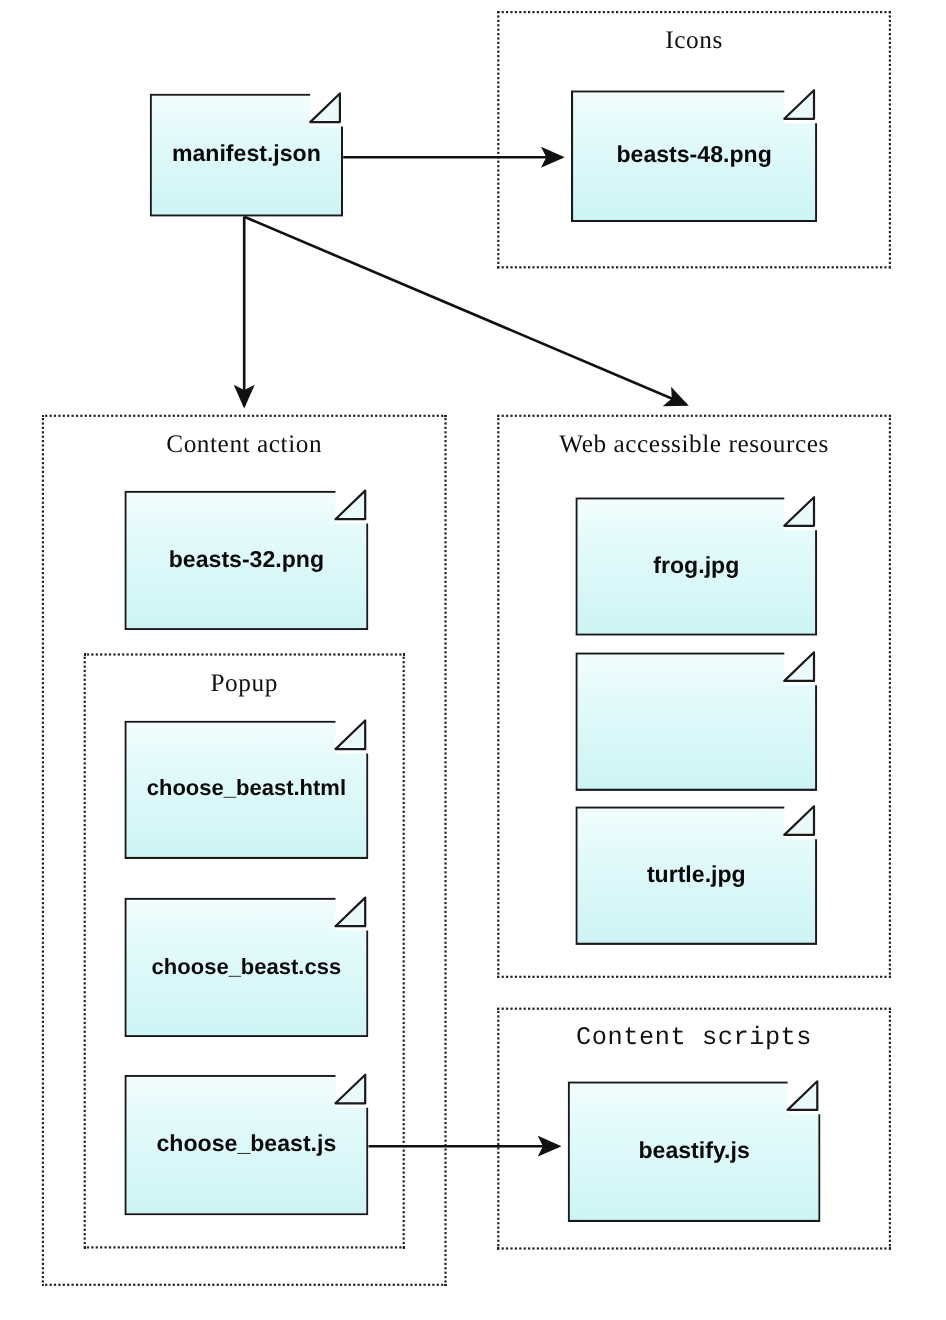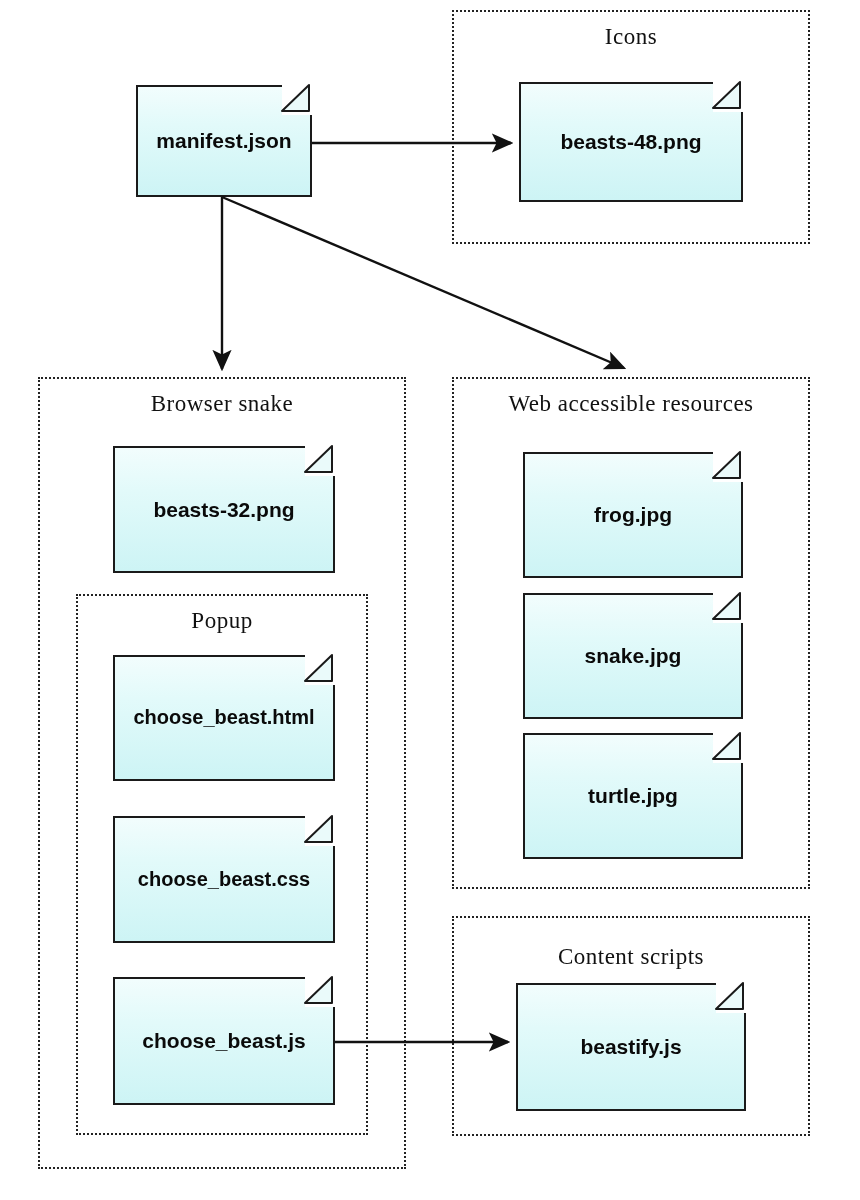--- a/index.html
+++ b/index.html
@@ -90,30 +90,30 @@
 </style>
 </head>
 <body>
 
 <div id="canvas">
 
   <div class="group" style="left: 452px; top: 10px; width: 358px; height: 234px;">
     <div class="group-label" style="top: 12px;">Icons</div>
   </div>
   <div class="group" style="left: 38px; top: 377px; width: 368px; height: 792px;">
-    <div class="group-label" style="top: 12px;">Browser snake</div>
+    <div class="group-label" style="top: 12px;">Content action</div>
   </div>
   <div class="group" style="left: 76px; top: 594px; width: 292px; height: 541px;">
     <div class="group-label" style="top: 12px;">Popup</div>
   </div>
   <div class="group" style="left: 452px; top: 377px; width: 358px; height: 512px;">
     <div class="group-label" style="top: 12px;">Web accessible resources</div>
   </div>
   <div class="group" style="left: 452px; top: 916px; width: 358px; height: 220px;">
-    <div class="group-label" style="top: 26px;">Content scripts</div>
+    <div class="group-label" style="top: 12px; font-family: Liberation Mono, monospace;">Content scripts</div>
   </div>
 
   <div class="node" style="left: 136px; top: 85px; width: 176px; height: 112px;">
     <div class="paper"></div>
     <svg class="fold" viewBox="0 0 34 34">
       <path d="M 4 1 L 4 27 L 31 27 Z" fill="#eafafa" stroke="#1a1a1a" stroke-width="2" stroke-linejoin="round" transform="translate(34,0) scale(-1,1)"></path>
     </svg>
     <div class="label">manifest.json</div>
   </div>
 
@@ -163,21 +163,20 @@
       <path d="M 4 1 L 4 27 L 31 27 Z" fill="#eafafa" stroke="#1a1a1a" stroke-width="2" stroke-linejoin="round" transform="translate(34,0) scale(-1,1)"></path>
     </svg>
     <div class="label">frog.jpg</div>
   </div>
 
   <div class="node" style="left: 523px; top: 593px; width: 220px; height: 126px;">
     <div class="paper"></div>
     <svg class="fold" viewBox="0 0 34 34">
       <path d="M 4 1 L 4 27 L 31 27 Z" fill="#eafafa" stroke="#1a1a1a" stroke-width="2" stroke-linejoin="round" transform="translate(34,0) scale(-1,1)"></path>
     </svg>
-    <div class="label">snake.jpg</div>
   </div>
 
   <div class="node" style="left: 516px; top: 983px; width: 230px; height: 128px;">
     <div class="paper"></div>
     <svg class="fold" viewBox="0 0 34 34">
       <path d="M 4 1 L 4 27 L 31 27 Z" fill="#eafafa" stroke="#1a1a1a" stroke-width="2" stroke-linejoin="round" transform="translate(34,0) scale(-1,1)"></path>
     </svg>
     <div class="label">beastify.js</div>
   </div>
 

